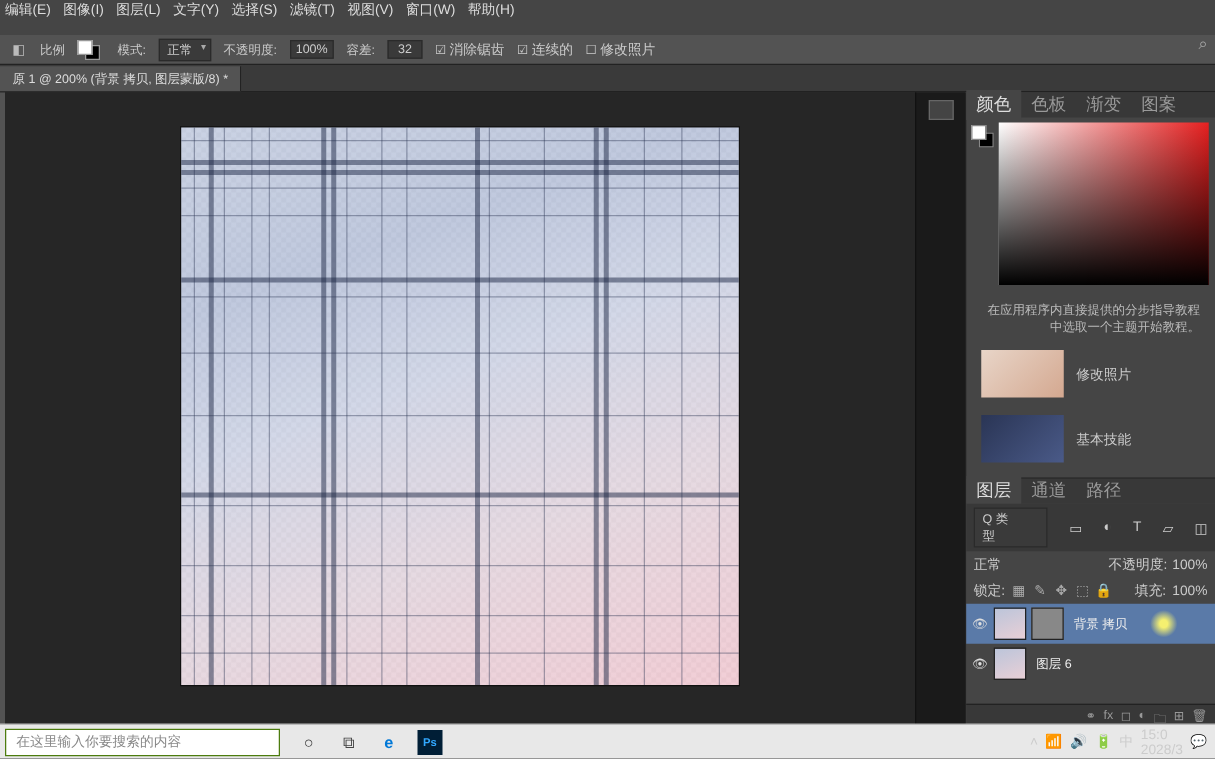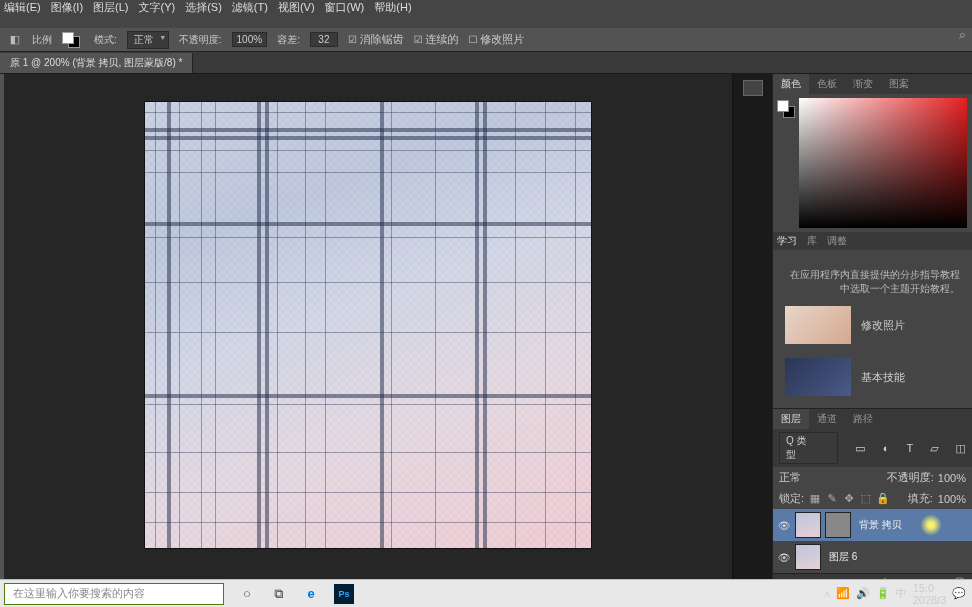--- a/index.html
+++ b/index.html
@@ -25,21 +25,21 @@
 .canvas:before{content:"";position:absolute;inset:0;background:repeating-conic-gradient(#fff 0 25%,#ccc 0 50%) 0 0/8px 8px;opacity:.12}
 .vline,.hline{position:absolute;background:rgba(40,50,80,.4)}
 .vline{top:0;bottom:0;width:1px}
 .hline{left:0;right:0;height:1px}
 .vd{width:4px;background:rgba(30,40,70,.5)}
 .hd{height:4px;background:rgba(30,40,70,.5)}
 .midv{width:40px;background:#1a1a1a;border-left:1px solid #111;display:flex;flex-direction:column;align-items:center;padding-top:6px;gap:8px}
 .midv .i{width:20px;height:16px;background:#444;border:1px solid #666}
 .panels{width:200px;background:#454545;display:flex;flex-direction:column;border-left:1px solid #222}
 .ptabs{display:flex;height:20px;background:#383838;align-items:center}
-.ptabs span{padding:3px 8px;font-size:10px;color:#999}
+.ptabs span{padding:3px 8px;font-size:14px;color:#999}
 .ptabs .on{background:#454545;color:#ddd}
 .color{height:140px;padding:4px 4px 4px 26px;position:relative}
 .color .sw2{position:absolute;left:4px;top:6px;width:18px;height:18px}
 .color .sw2 .a{position:absolute;width:12px;height:12px;border:1px solid #888}
 .color .sw2 .f{background:#fff;z-index:2}
 .color .sw2 .b{background:#000;left:6px;top:6px}
 .grad{width:168px;height:130px;background:linear-gradient(to bottom,transparent 0%,#000 100%),linear-gradient(to right,#fff 0%,#e62020 100%);position:relative}
 .learn{padding:8px}
 .ltabs{display:flex;gap:10px;margin-bottom:10px;padding:2px 4px;background:#383838}
 .ltabs span{font-size:10px;color:#999}
@@ -163,25 +163,20 @@
       <span>图案</span>
     </div>
     <div class="color">
       <div class="sw2">
           <div class="a f"></div>
           <div class="a b"></div>
         </div>
       <div class="grad"></div>
     </div>
 
-    <div class="ltabs">
-      <span class="on">学习</span>
-      <span>库</span>
-      <span>调整</span>
-    </div>
     <div class="learn">
       <p>在应用程序内直接提供的分步指导教程中选取一个主题开始教程。</p>
       <div class="tut t2">
         <div class="th"></div>
         <span>修改照片</span>
       </div>
       <div class="tut t1">
         <div class="th"></div>
         <span>基本技能</span>
       </div>

